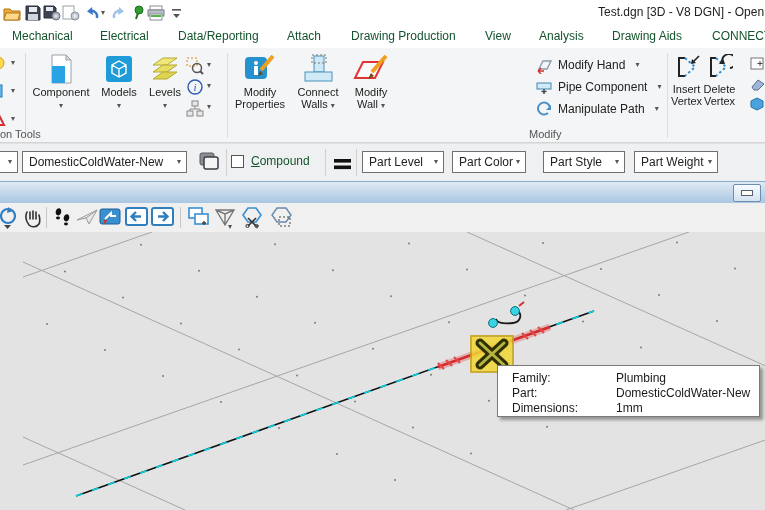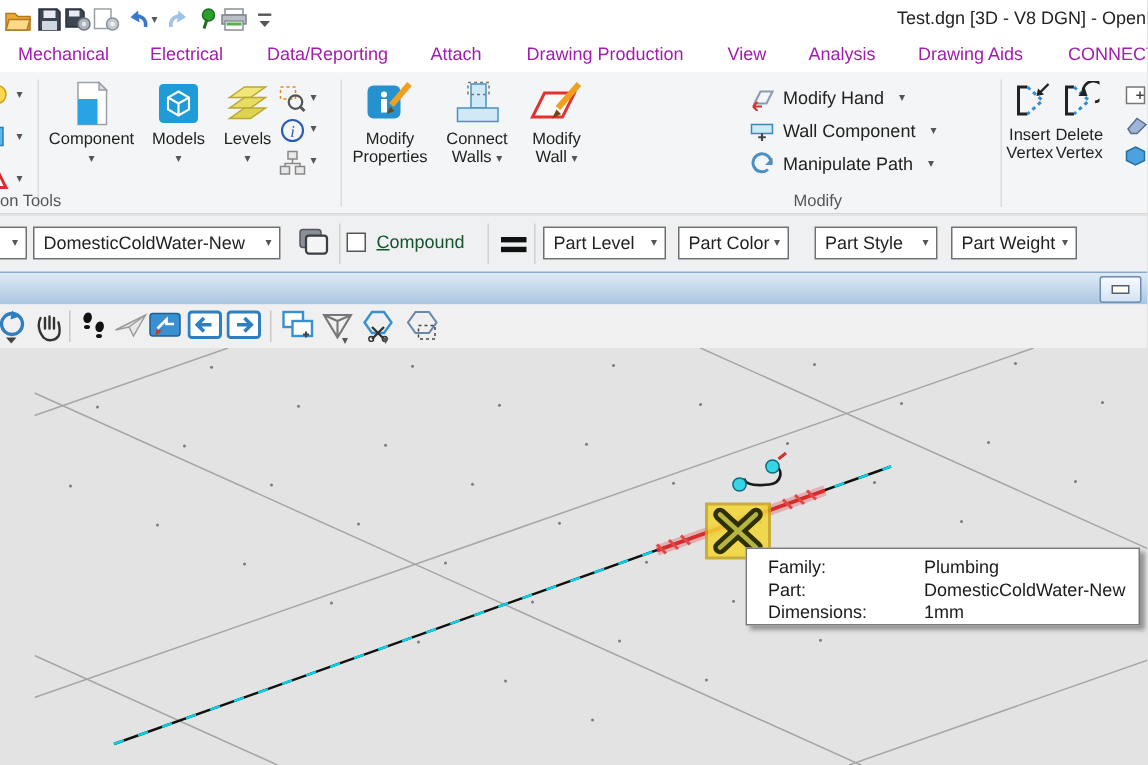--- a/index.html
+++ b/index.html
@@ -7,29 +7,29 @@
   .app{position:relative;width:765px;height:510px;overflow:hidden;background:#fff;
        font-family:"Liberation Sans",sans-serif;color:#1e1e1e;}
   
   .titlebar{position:absolute;left:0;top:0;width:765px;height:26px;background:#ffffff;}
   .qat-ico{position:absolute;top:3px;width:20px;height:20px;display:flex;align-items:center;justify-content:center;}
   .title{position:absolute;top:5px;left:598px;width:170px;height:18px;font-size:12px;
          white-space:nowrap;overflow:hidden;color:#222;}
   .caret{font-size:8px;color:#555;line-height:1;}
   
   .tabs{position:absolute;left:0;top:26px;width:765px;height:22px;background:#ffffff;}
-  .tab{position:absolute;top:3px;font-size:12px;color:#a21caf;white-space:nowrap;}
+  .tab{position:absolute;top:3px;font-size:12px;color:#14532d;white-space:nowrap;}
   
   .ribbon{position:absolute;left:0;top:48px;width:765px;height:95px;background:#f4f5f6;
           border-bottom:1px solid #d4d4d4;}
   .rsep{position:absolute;top:5px;width:1px;height:85px;background:#dcdcdc;}
   .rbtn{position:absolute;top:6px;text-align:center;font-size:11px;color:#222;}
   .rbtn .lbl{display:block;line-height:12px;}
   .grouplbl{position:absolute;top:80px;font-size:11px;color:#555;}
-  .menurow{position:absolute;left:500px;height:20px;display:flex;align-items:center;font-size:12px;color:#222;text-align:center;}
+  .menurow{position:absolute;left:536px;height:20px;display:flex;align-items:center;font-size:12px;color:#222;text-align:center;}
   .menurow svg{margin-right:5px;}
   .join-btn{position:absolute;left:397px;top:7px;width:126px;height:76px;background:#ffe878;
             border:1px solid #d8b830;border-radius:2px;text-align:center;font-size:11px;color:#1e1e1e;}
   
   .attrbar{position:absolute;left:0;top:143px;width:765px;height:38px;background:#eff0f1;
            border-top:1px solid #e2e2e2;}
   .combo{position:absolute;top:7px;height:22px;background:#fff;border:1px solid #707070;
          font-size:12px;display:flex;align-items:center;padding-left:6px;color:#222;}
   .combo .caret{margin-left:auto;margin-right:5px;}
   .asep{position:absolute;top:5px;width:1px;height:27px;background:#d0d0d0;}
@@ -238,21 +238,21 @@
           <path d="M2 14 h6 M2 14 l3 -3 M2 14 l3 3" stroke="#d43030" stroke-width="1.4" fill="none"></path>
         </svg>
       <span>Modify Hand</span>
       <span class="caret" style="margin-left:10px">▾</span>
     </div>
     <div class="menurow" style="top:29px">
       <svg width="17" height="17">
           <rect x="1" y="4" width="14" height="6" fill="#cfe9f6" stroke="#3e87b4"></rect>
           <path d="M8 10 v5 M5.5 12.5 h5" stroke="#444" stroke-width="1.4"></path>
         </svg>
-      <span>Wall Component</span>
+      <span>Pipe Component</span>
       <span class="caret" style="margin-left:10px">▾</span>
     </div>
     <div class="menurow" style="top:51px">
       <svg width="17" height="17">
           <path d="M14 8 A6 6 0 1 0 12 12" fill="none" stroke="#4a90c4" stroke-width="2"></path>
           <path d="M15 4 L15 9 L10 9 Z" fill="#4a90c4"></path>
         </svg>
       <span>Manipulate Path</span>
       <span class="caret" style="margin-left:10px">▾</span>
     </div>

